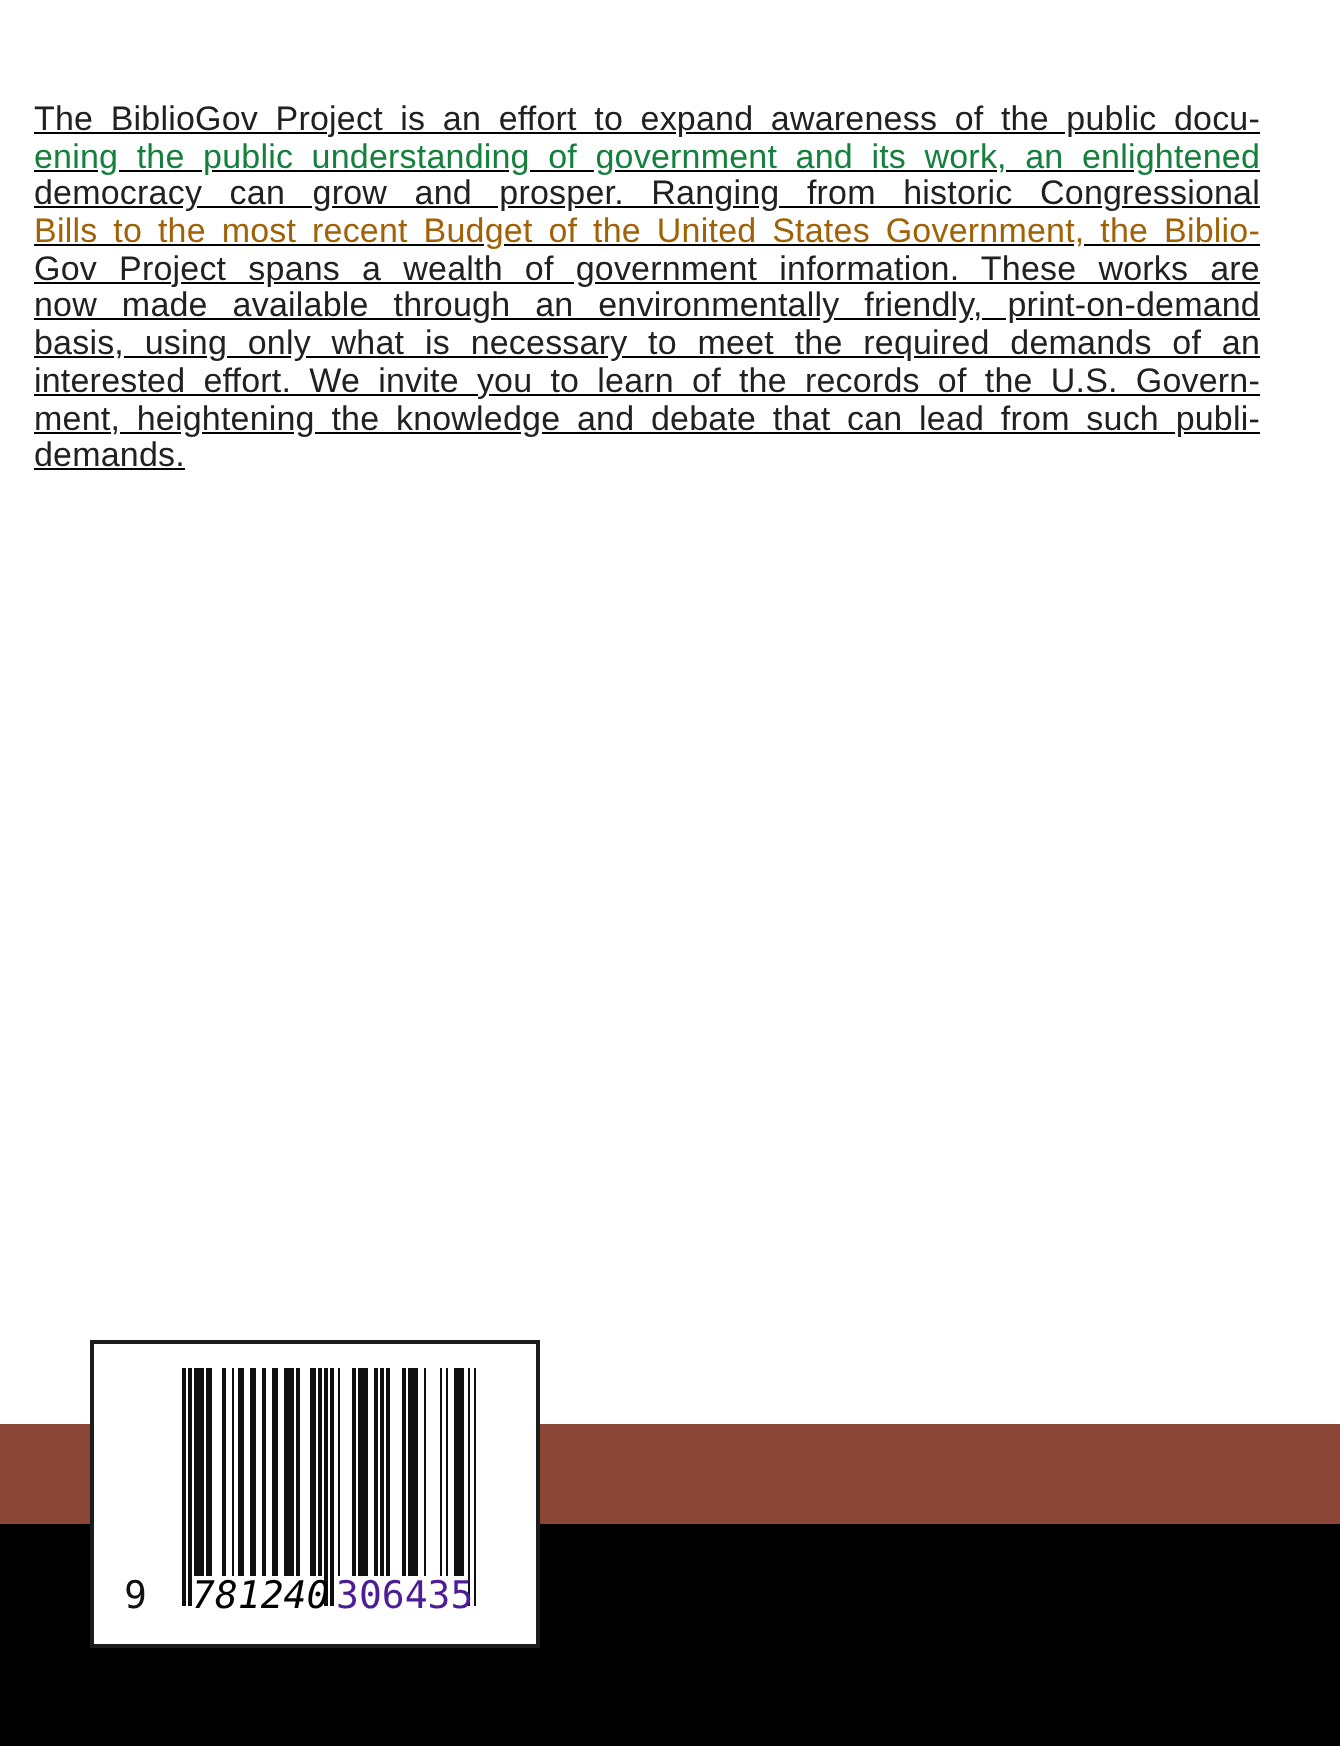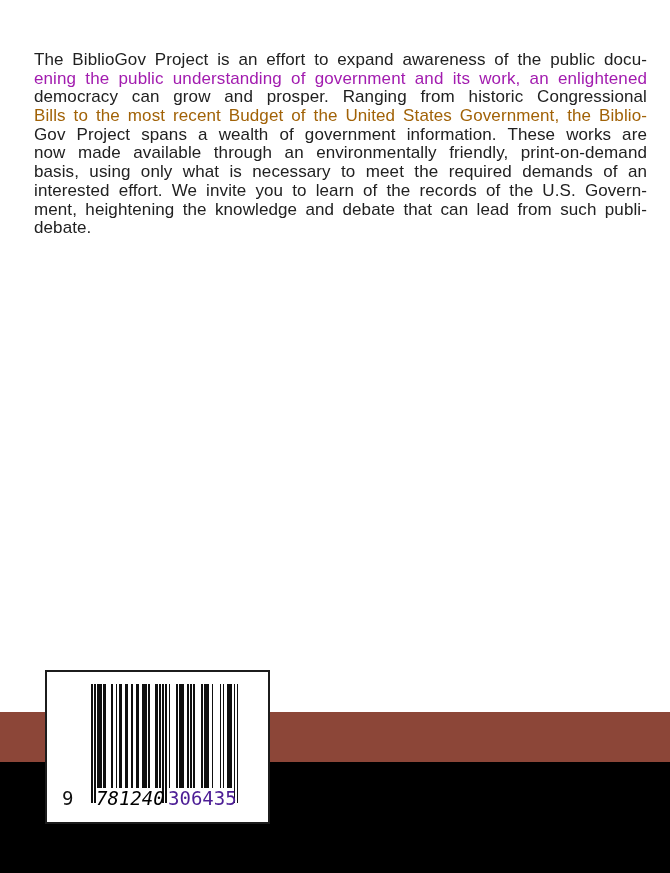--- a/index.html
+++ b/index.html
@@ -7,23 +7,24 @@
     position: relative;
     width: 670px;
     height: 873px;
     background: #ffffff;
     overflow: hidden;
     font-family: "Liberation Sans", sans-serif;
   }
   
   .description {
     position: absolute;
-    left: 34px;
+    left: 17px;
     top: 51px;
     width: 613px;
+    text-decoration: underline;
   }
   .desc-line {
     font: 17px/18.7px "Liberation Sans", sans-serif;
     height: 18.7px;
     color: #212121;
     text-align: justify;
     text-align-last: justify;
     white-space: nowrap;
     letter-spacing: 0.1px;
   }
@@ -60,29 +61,29 @@
   .digit.g1   { left: 49px; top: 117px; }
   .digit.g2   { left: 121px; top: 117px; }
 </style>
 </head>
 <body>
 
 <div class="cover" style="background: rgb(255, 255, 255);">
 
   <div class="description" id="description">
       <div class="desc-line" style="color: rgb(33, 33, 33);">The BiblioGov Project is an effort to expand awareness of the public docu-</div>
-      <div class="desc-line" style="color: #a21caf;">ening the public understanding of government and its work, an enlightened</div>
+      <div class="desc-line" style="color: #15803d;">ening the public understanding of government and its work, an enlightened</div>
       <div class="desc-line" style="color: rgb(33, 33, 33);">democracy can grow and prosper. Ranging from historic Congressional</div>
       <div class="desc-line" style="color: #a16207;">Bills to the most recent Budget of the United States Government, the Biblio-</div>
       <div class="desc-line" style="color: rgb(33, 33, 33);">Gov Project spans a wealth of government information. These works are</div>
       <div class="desc-line" style="color: rgb(33, 33, 33);">now made available through an environmentally friendly, print-on-demand</div>
       <div class="desc-line" style="color: rgb(33, 33, 33);">basis, using only what is necessary to meet the required demands of an</div>
       <div class="desc-line" style="color: rgb(33, 33, 33);">interested effort. We invite you to learn of the records of the U.S. Govern-</div>
       <div class="desc-line" style="color: rgb(33, 33, 33);">ment, heightening the knowledge and debate that can lead from such publi-</div>
-      <div class="desc-line last" style="color: rgb(33, 33, 33);">debate.</div>
+      <div class="desc-line last" style="color: rgb(33, 33, 33);">demands.</div>
     </div>
 
   <div class="band maroon" style="background: rgb(140, 70, 56);"></div>
   <div class="band black" style="background: rgb(0, 0, 0);"></div>
 
   <div class="barcode-box" style="background: rgb(255, 255, 255); border-color: rgb(28, 28, 28);">
     <div class="bars" id="bars">
         <div class="bar" style="left: 44px; width: 1.55px; top: 12px; height: 119px; background: rgb(15, 15, 15);"></div>
         <div class="bar" style="left: 47.1px; width: 1.55px; top: 12px; height: 119px; background: rgb(15, 15, 15);"></div>
         <div class="bar" style="left: 50.2px; width: 4.65px; top: 12px; height: 104px; background: rgb(15, 15, 15);"></div>

